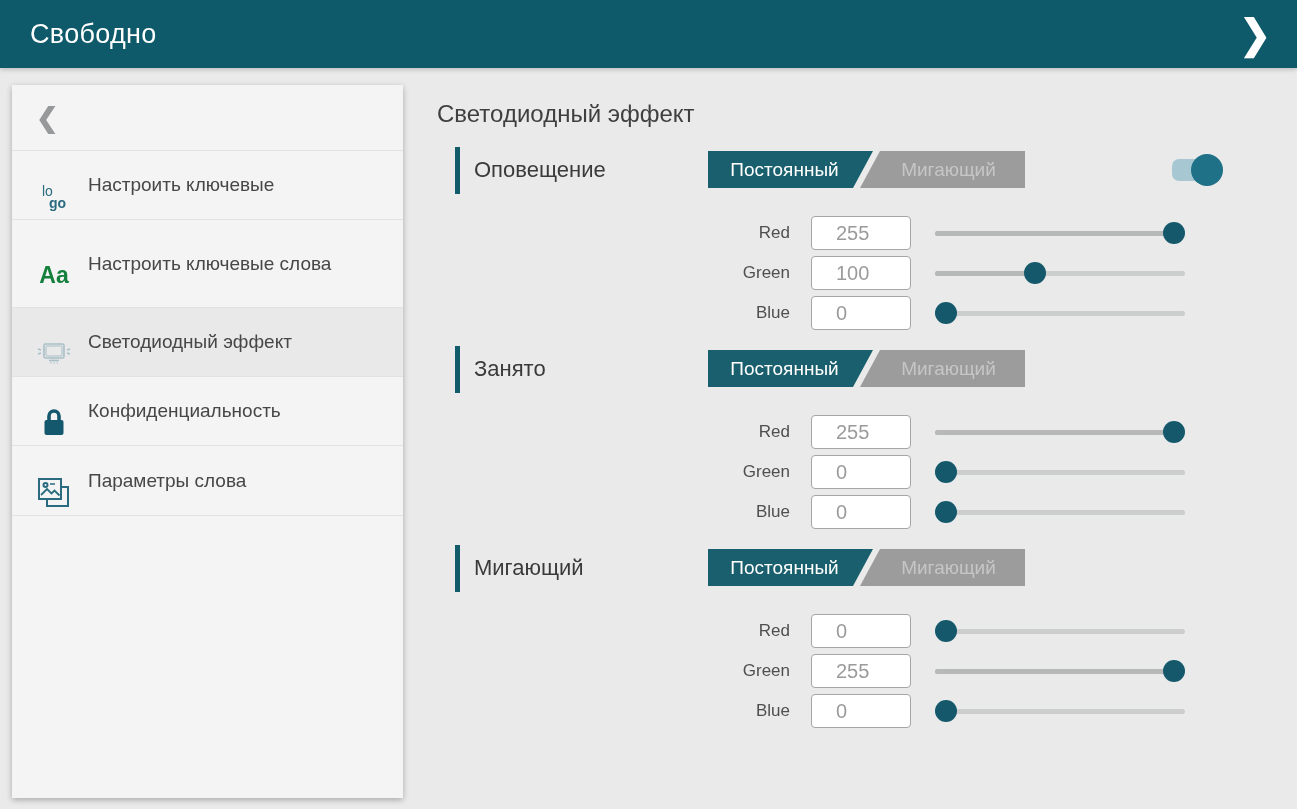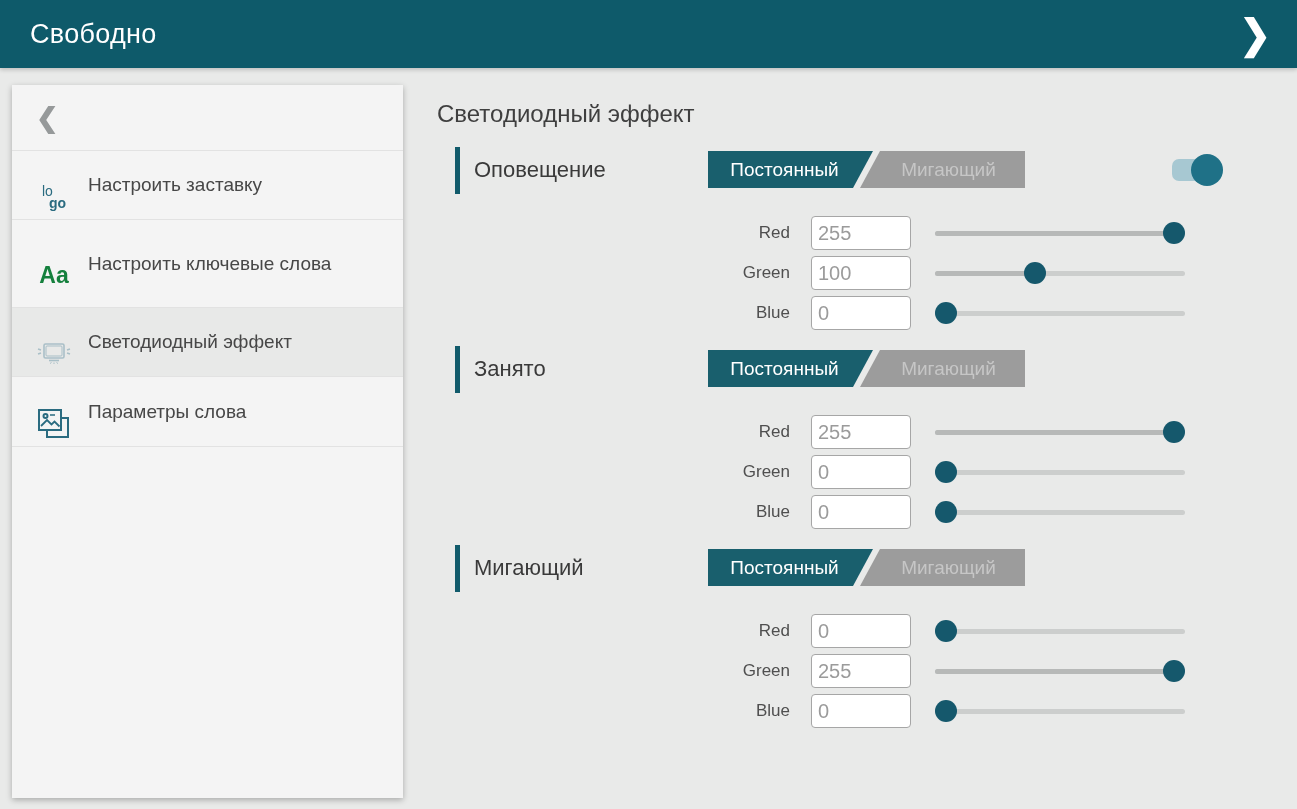--- a/index.html
+++ b/index.html
@@ -77,21 +77,21 @@
   .switch-thumb { position: absolute; right: -6px; top: -4px; width: 32px; height: 32px;
     border-radius: 50%; background: #1f7187; }
 
   .rgb-rows { margin-top: 19px; }
   .rgb-row { height: 40px; display: flex; align-items: center; }
   .rgb-label { width: 353px; text-align: right; font-size: 17px; color: #4f4f4f; }
   .rgb-input {
     margin-left: 21px; width: 100px; height: 34px;
     border: 1px solid #a6a6a6; border-radius: 4px; background: #ffffff;
     font-family: "Liberation Sans", sans-serif;
-    font-size: 20px; color: #9b9b9b; padding: 0 6px; outline: none;
+    font-size: 20px; color: #9b9b9b; padding: 0 24px; outline: none;
   }
   .slider { position: relative; margin-left: 24px; width: 250px; height: 22px; cursor: pointer; }
   .slider-track { position: absolute; left: 0; top: 9px; width: 100%; height: 5px;
     background: #cccecd; border-radius: 3px; }
   .slider-fill { position: absolute; left: 0; top: 9px; height: 5px;
     background: #b7b9b8; border-radius: 3px; }
   .slider-thumb { position: absolute; top: 0; width: 22px; height: 22px;
     border-radius: 50%; background: #15586c; }
 </style>
 </head>
@@ -107,21 +107,21 @@
     <span class="side-back-glyph">❮</span>
   </div>
   <div id="side-items">
       <div class="side-item" style="min-height: 62px;">
         <div class="si-icon">
           <div class="logo-icon">
             <div class="l1">lo</div>
             <div class="l2">go</div>
           </div>
         </div>
-        <div class="si-label">Настроить заставку</div>
+        <div class="si-label">Настроить ключевые</div>
       </div>
       <div class="side-item" style="min-height: 88px;">
         <div class="si-icon">
           <div class="aa-icon">Aa</div>
         </div>
         <div class="si-label">Настроить ключевые слова</div>
       </div>
       <div class="side-item selected" style="min-height: 66px;">
         <div class="si-icon">
           <svg width="36" height="30" viewBox="0 0 36 30">
@@ -134,20 +134,29 @@
               <line x1="34" y1="10" x2="31" y2="11"></line>
               <line x1="34" y1="15" x2="31" y2="14"></line>
               <line x1="14" y1="24.5" x2="15.5" y2="23.5" stroke-width="1"></line>
               <line x1="18" y1="25" x2="18" y2="23.5" stroke-width="1"></line>
               <line x1="22" y1="24.5" x2="20.5" y2="23.5" stroke-width="1"></line>
             </g>
           </svg>
         </div>
         <div class="si-label">Светодиодный эффект</div>
       </div>
+      <div class="side-item" style="min-height: 64px;">
+        <div class="si-icon">
+          <svg width="28" height="32" viewBox="0 0 28 32">
+            <path d="M9 14 v-5 a5 5 0 0 1 10 0 v5" stroke="#14586d" stroke-width="3.6" fill="none"></path>
+            <rect x="4.5" y="13" width="19" height="15" rx="2" fill="#14586d"></rect>
+          </svg>
+        </div>
+        <div class="si-label">Конфиденциальность</div>
+      </div>
       <div class="side-item" style="min-height: 70px;">
         <div class="si-icon">
           <svg width="36" height="34" viewBox="0 0 36 34">
             <g stroke="#2a6b80" stroke-width="2" fill="none">
               <rect x="11" y="11" width="21" height="19"></rect>
               <rect x="3" y="3" width="22" height="20" fill="#f4f4f4"></rect>
               <circle cx="9.5" cy="9" r="2"></circle>
               <path d="M5 19 l6 -6 4.5 4.5 3 -3 5 5" stroke-width="1.8"></path>
               <line x1="14" y1="8" x2="19" y2="8" stroke-width="1.5"></line>
             </g>

